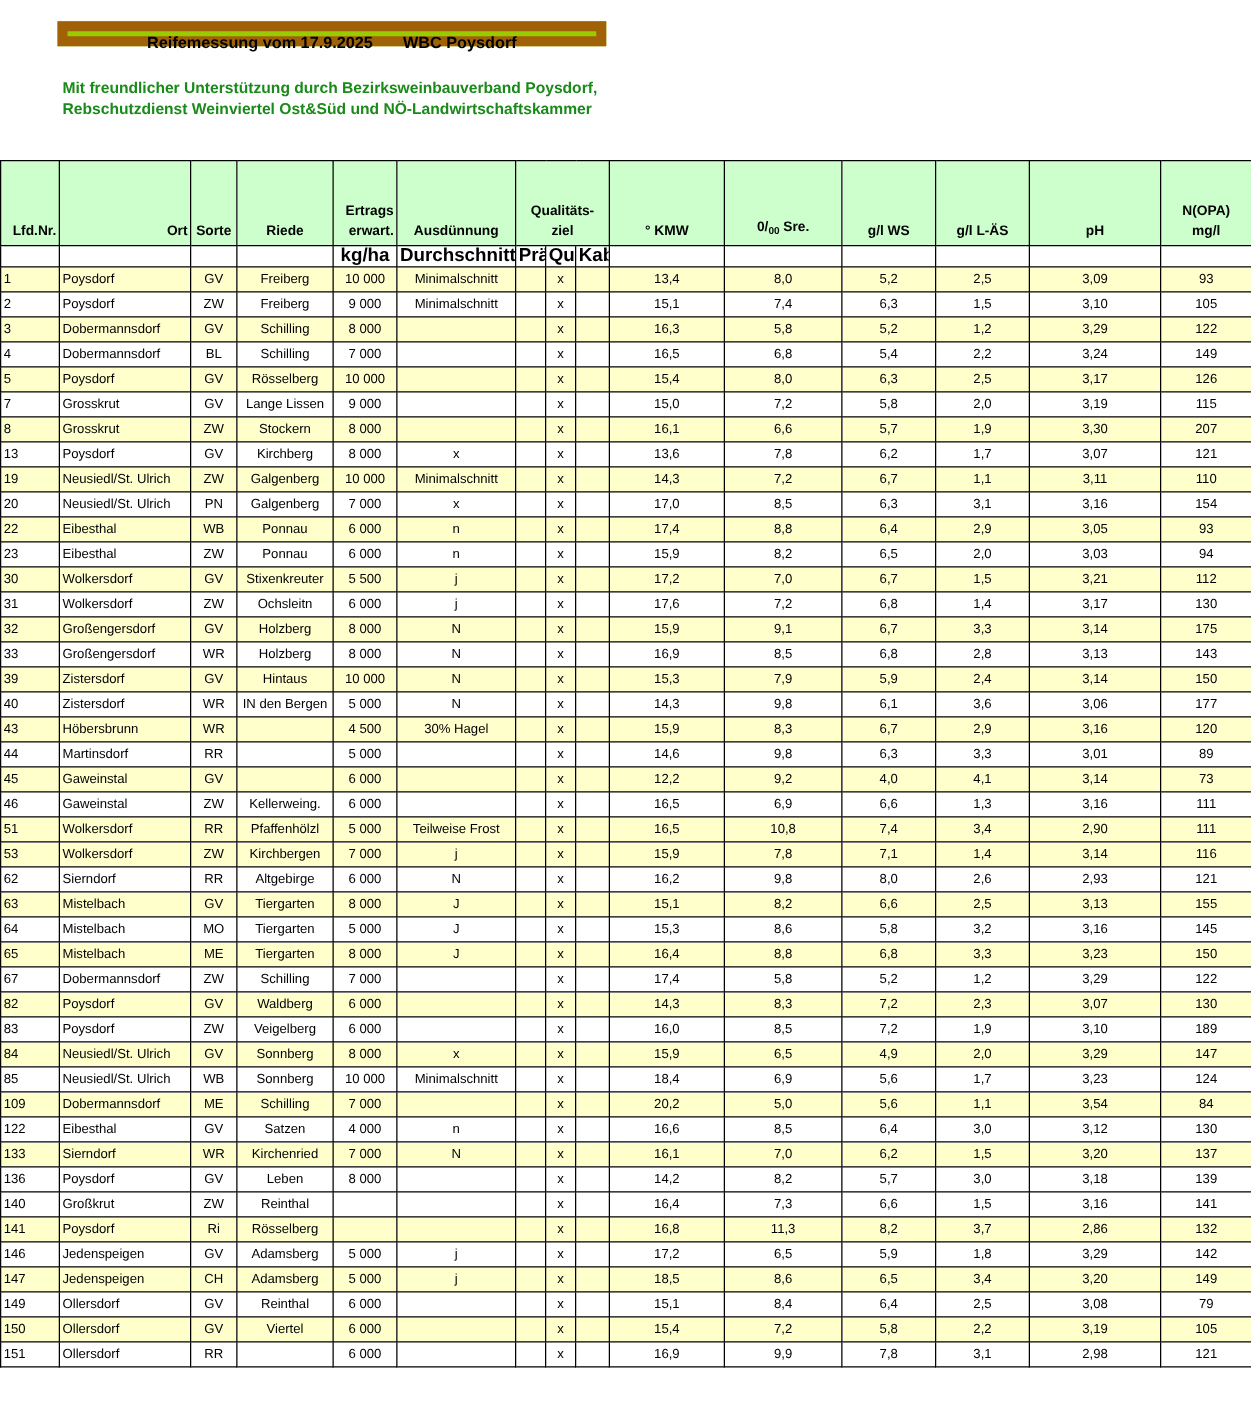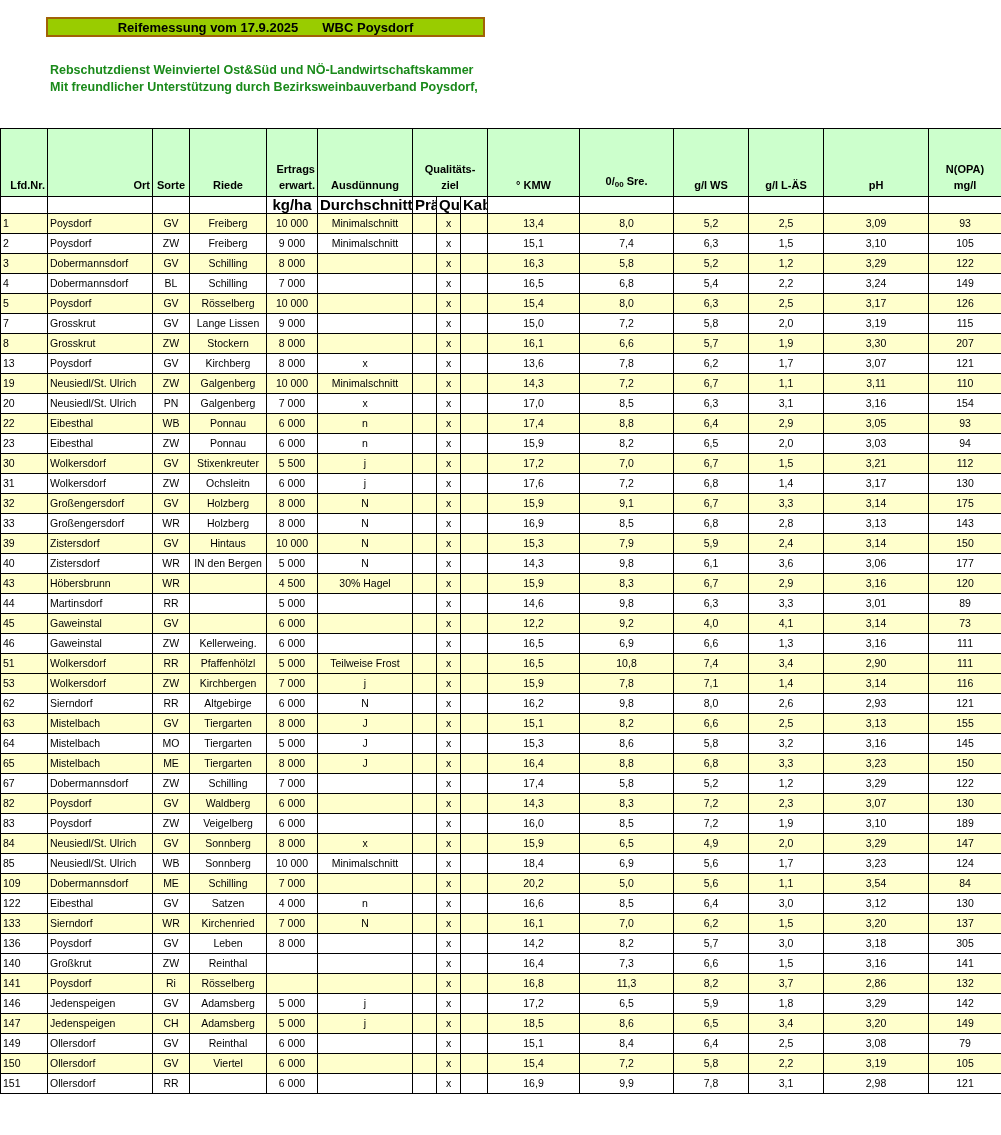--- a/index.html
+++ b/index.html
@@ -1,19 +1,19 @@
 <!DOCTYPE html>
 <html><head>
 <meta charset="utf-8">
 <style>
   html, body { margin: 0; padding: 0; background: #ffffff; }
   body { width: 1001px; height: 1135px; position: relative; overflow: hidden;
          font-family: "Liberation Sans", sans-serif; color: #000; }
   .title-bar { position: absolute; left: 46px; top: 17px; width: 439px; height: 20px;
-               background: #99cc00; border: 2px solid #a16207; box-sizing: border-box;
+               background: #99cc00; border: 8px solid #a16207; box-sizing: border-box;
                font-weight: bold; font-size: 13px; line-height: 17px; text-align: center; }
   .title-bar span { display: inline-block; }
   .title-bar .sep { width: 24px; }
   .support { position: absolute; left: 50px; top: 62px; color: #1a8a1a; font-weight: bold;
              font-size: 12.5px; line-height: 17px; }
   table.data { position: absolute; left: 0; top: 128px; border-collapse: collapse;
                table-layout: fixed; width: 1001px; font-size: 10.5px; }
   table.data td, table.data th { border: 1px solid #000; padding: 0 2px; overflow: hidden;
                white-space: nowrap; height: 19px; line-height: 19px; }
   table.data th { background: #ccffcc; font-weight: bold; font-size: 11px;
@@ -28,22 +28,22 @@
   sub { font-size: 8px; vertical-align: -2px; }
 </style>
 </head>
 <body>
 
 <div class="title-bar">
   <span>Reifemessung vom 17.9.2025</span><span class="sep"></span><span>WBC Poysdorf</span>
 </div>
 
 <div class="support">
+  <div>Mit freundlicher Unterstützung durch Bezirksweinbauverband Poysdorf,</div>
   <div>Rebschutzdienst Weinviertel Ost&amp;Süd und NÖ-Landwirtschaftskammer</div>
-  <div>Mit freundlicher Unterstützung durch Bezirksweinbauverband Poysdorf,</div>
 </div>
 
 <table class="data">
   <colgroup>
     <col style="width:47px">
       <col style="width:105px">
       <col style="width:37px">
       <col style="width:77px">
     <col style="width:51px">
       <col style="width:95px">
@@ -721,21 +721,21 @@
         <td class="c">8 000</td>
         <td class="c"></td>
         <td class="c"></td>
         <td class="c">x</td>
         <td class="c"></td>
         <td class="c">14,2</td>
         <td class="c">8,2</td>
         <td class="c">5,7</td>
         <td class="c">3,0</td>
         <td class="c">3,18</td>
-        <td class="c">305</td>
+        <td class="c">139</td>
       </tr>
       <tr class="even">
         <td class="l">140</td>
         <td class="l">Großkrut</td>
         <td class="c">ZW</td>
         <td class="c">Reinthal</td>
         <td class="c"></td>
         <td class="c"></td>
         <td class="c"></td>
         <td class="c">x</td>

